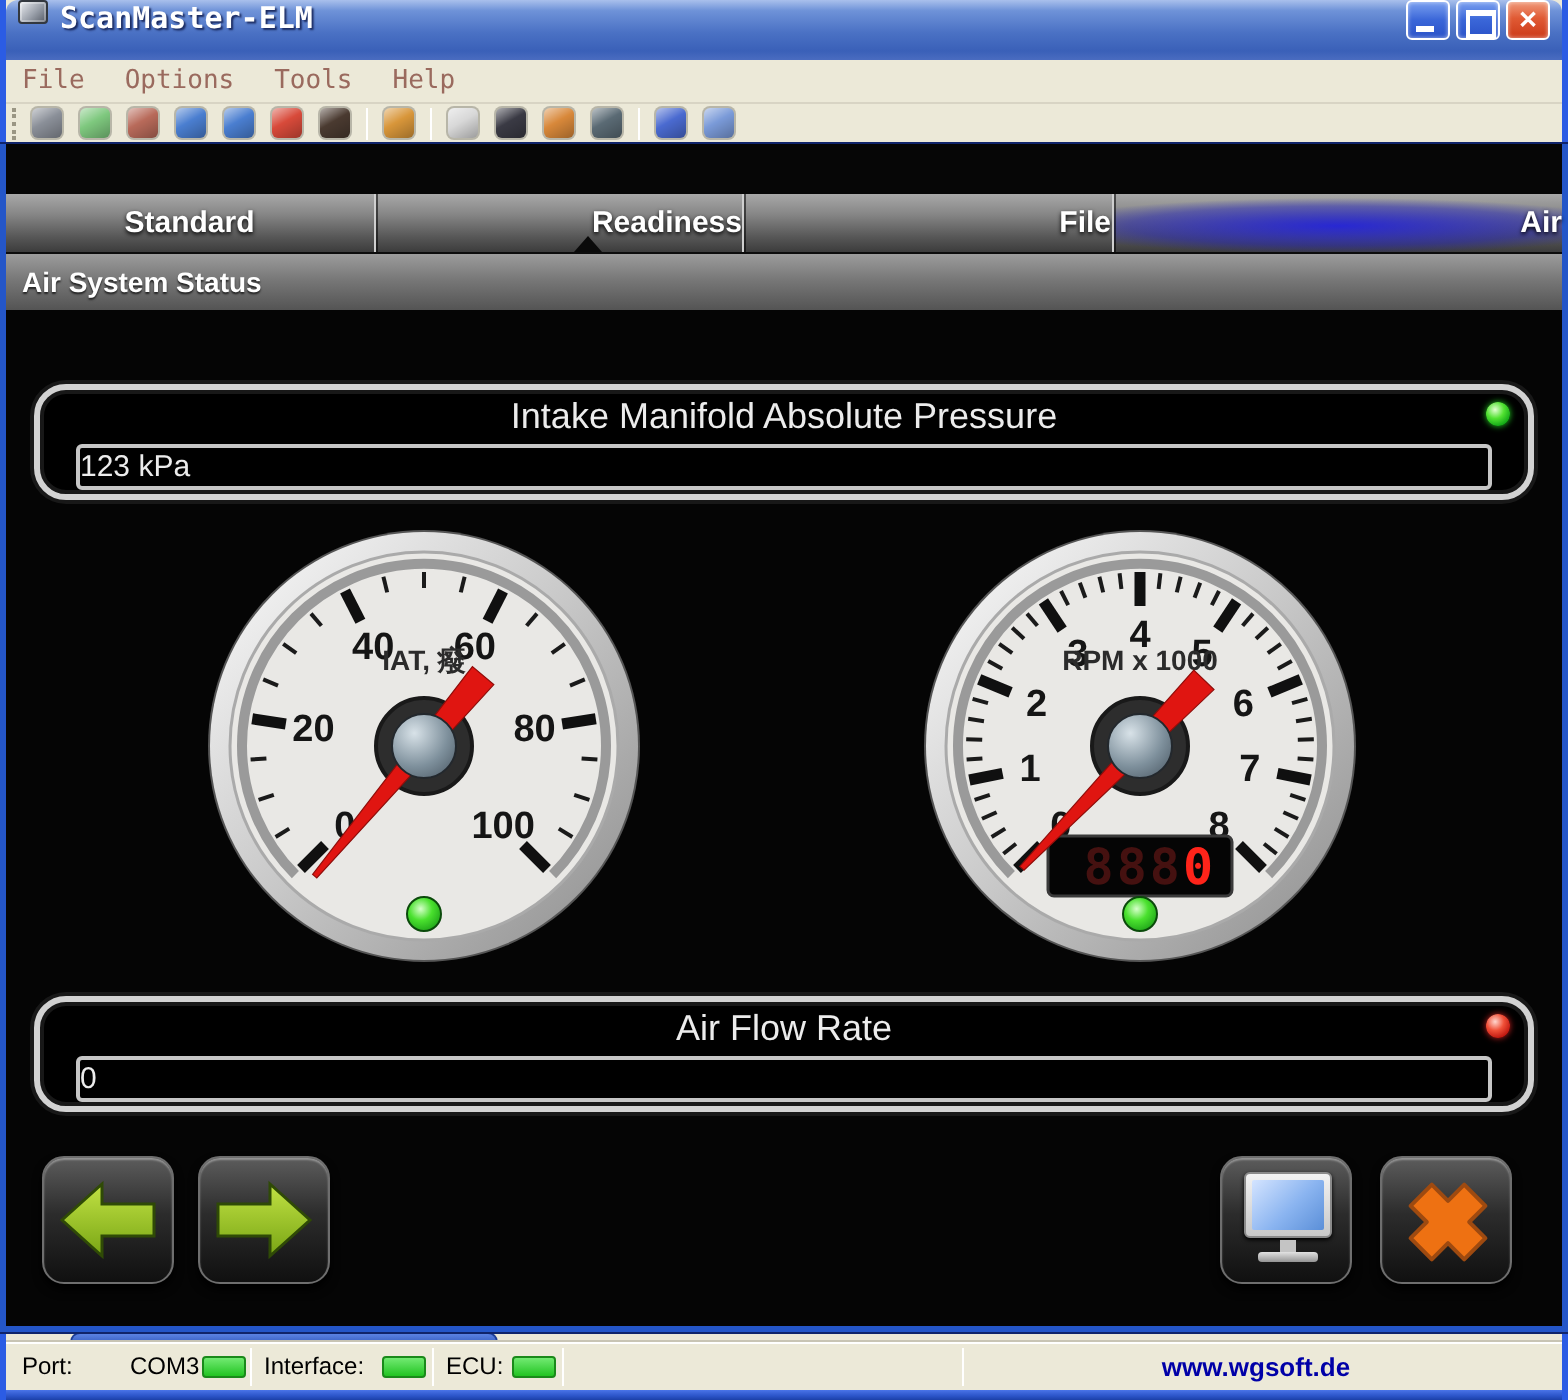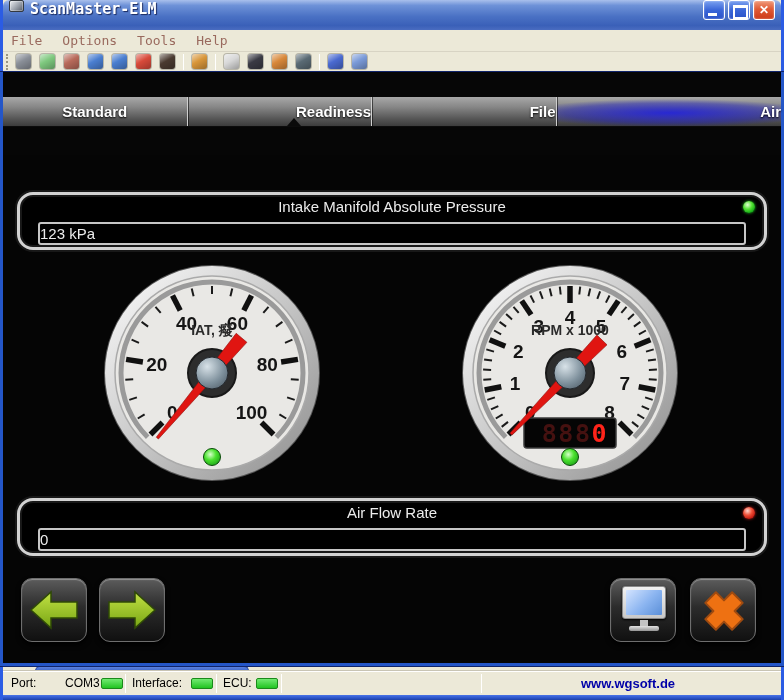--- a/index.html
+++ b/index.html
@@ -61,21 +61,21 @@
   .tab-marker{position:absolute;left:284px;bottom:0;width:0;height:0;
     border-left:7px solid transparent;border-right:7px solid transparent;border-bottom:8px solid #0a0a0a;}
   .db-secheader{position:absolute;left:0;top:55px;width:778px;height:28px;
     background:linear-gradient(180deg,#9c9c9c 0%,#787878 45%,#545454 100%);
     color:#fff;font-weight:bold;font-size:14px;line-height:28px;padding-left:8px;text-shadow:0 1px 1px #222;}
   .db-content{position:absolute;left:0;top:83px;width:778px;height:508px;background:#050505;}
 
   
   .readout{position:absolute;left:14px;width:750px;height:58px;background:#000;
     border:3px solid #d2d2d2;border-radius:16px;box-shadow:0 0 0 2px #181818,inset 0 0 0 2px #181818;}
-  .readout-title{margin-top:3px;text-align:center;color:#ececec;font-size:15px;}
+  .readout-title{margin-top:3px;text-align:center;color:#ececec;font-size:18px;}
   .readout-value{position:absolute;left:18px;right:18px;top:27px;height:23px;border:2px solid #c6c6c6;
     border-radius:3px;color:#ececec;font-size:15px;line-height:19px;}
   .led{position:absolute;right:9px;top:6px;width:12px;height:12px;border-radius:50%;}
   .led-green{background:radial-gradient(circle at 38% 32%,#e2ffd2 0%,#52e232 40%,#12a816 75%,#0a6a0c 100%);box-shadow:0 0 3px #2c2;}
   .led-red{background:radial-gradient(circle at 38% 32%,#ffd6ce 0%,#f05038 40%,#c01810 75%,#700a06 100%);box-shadow:0 0 3px #c22;}
 
   .gauge{position:absolute;width:220px;height:220px;}
 
   
   .navbtn{position:absolute;width:66px;height:64px;border-radius:11px;
@@ -150,20 +150,21 @@
   </div>
 
   <div class="dashboard">
     <div class="db-tabbar">
       <div class="tab">Standard</div>
       <div class="tab">Readiness</div>
       <div class="tab">File</div>
       <div class="tab active">Air</div>
       <div class="tab-marker"></div>
     </div>
+    <div class="db-secheader">Air System Status</div>
     <div class="db-content"></div>
 
     <div class="readout" style="top:120px">
       <div class="readout-title">Intake Manifold Absolute Pressure</div>
       <span class="led led-green"></span>
       <div class="readout-value">123 kPa</div>
     </div>
 
     <div class="gauge" style="left:99px;top:191px"><svg width="220" height="220" viewBox="0 0 220 220">
     <defs>

